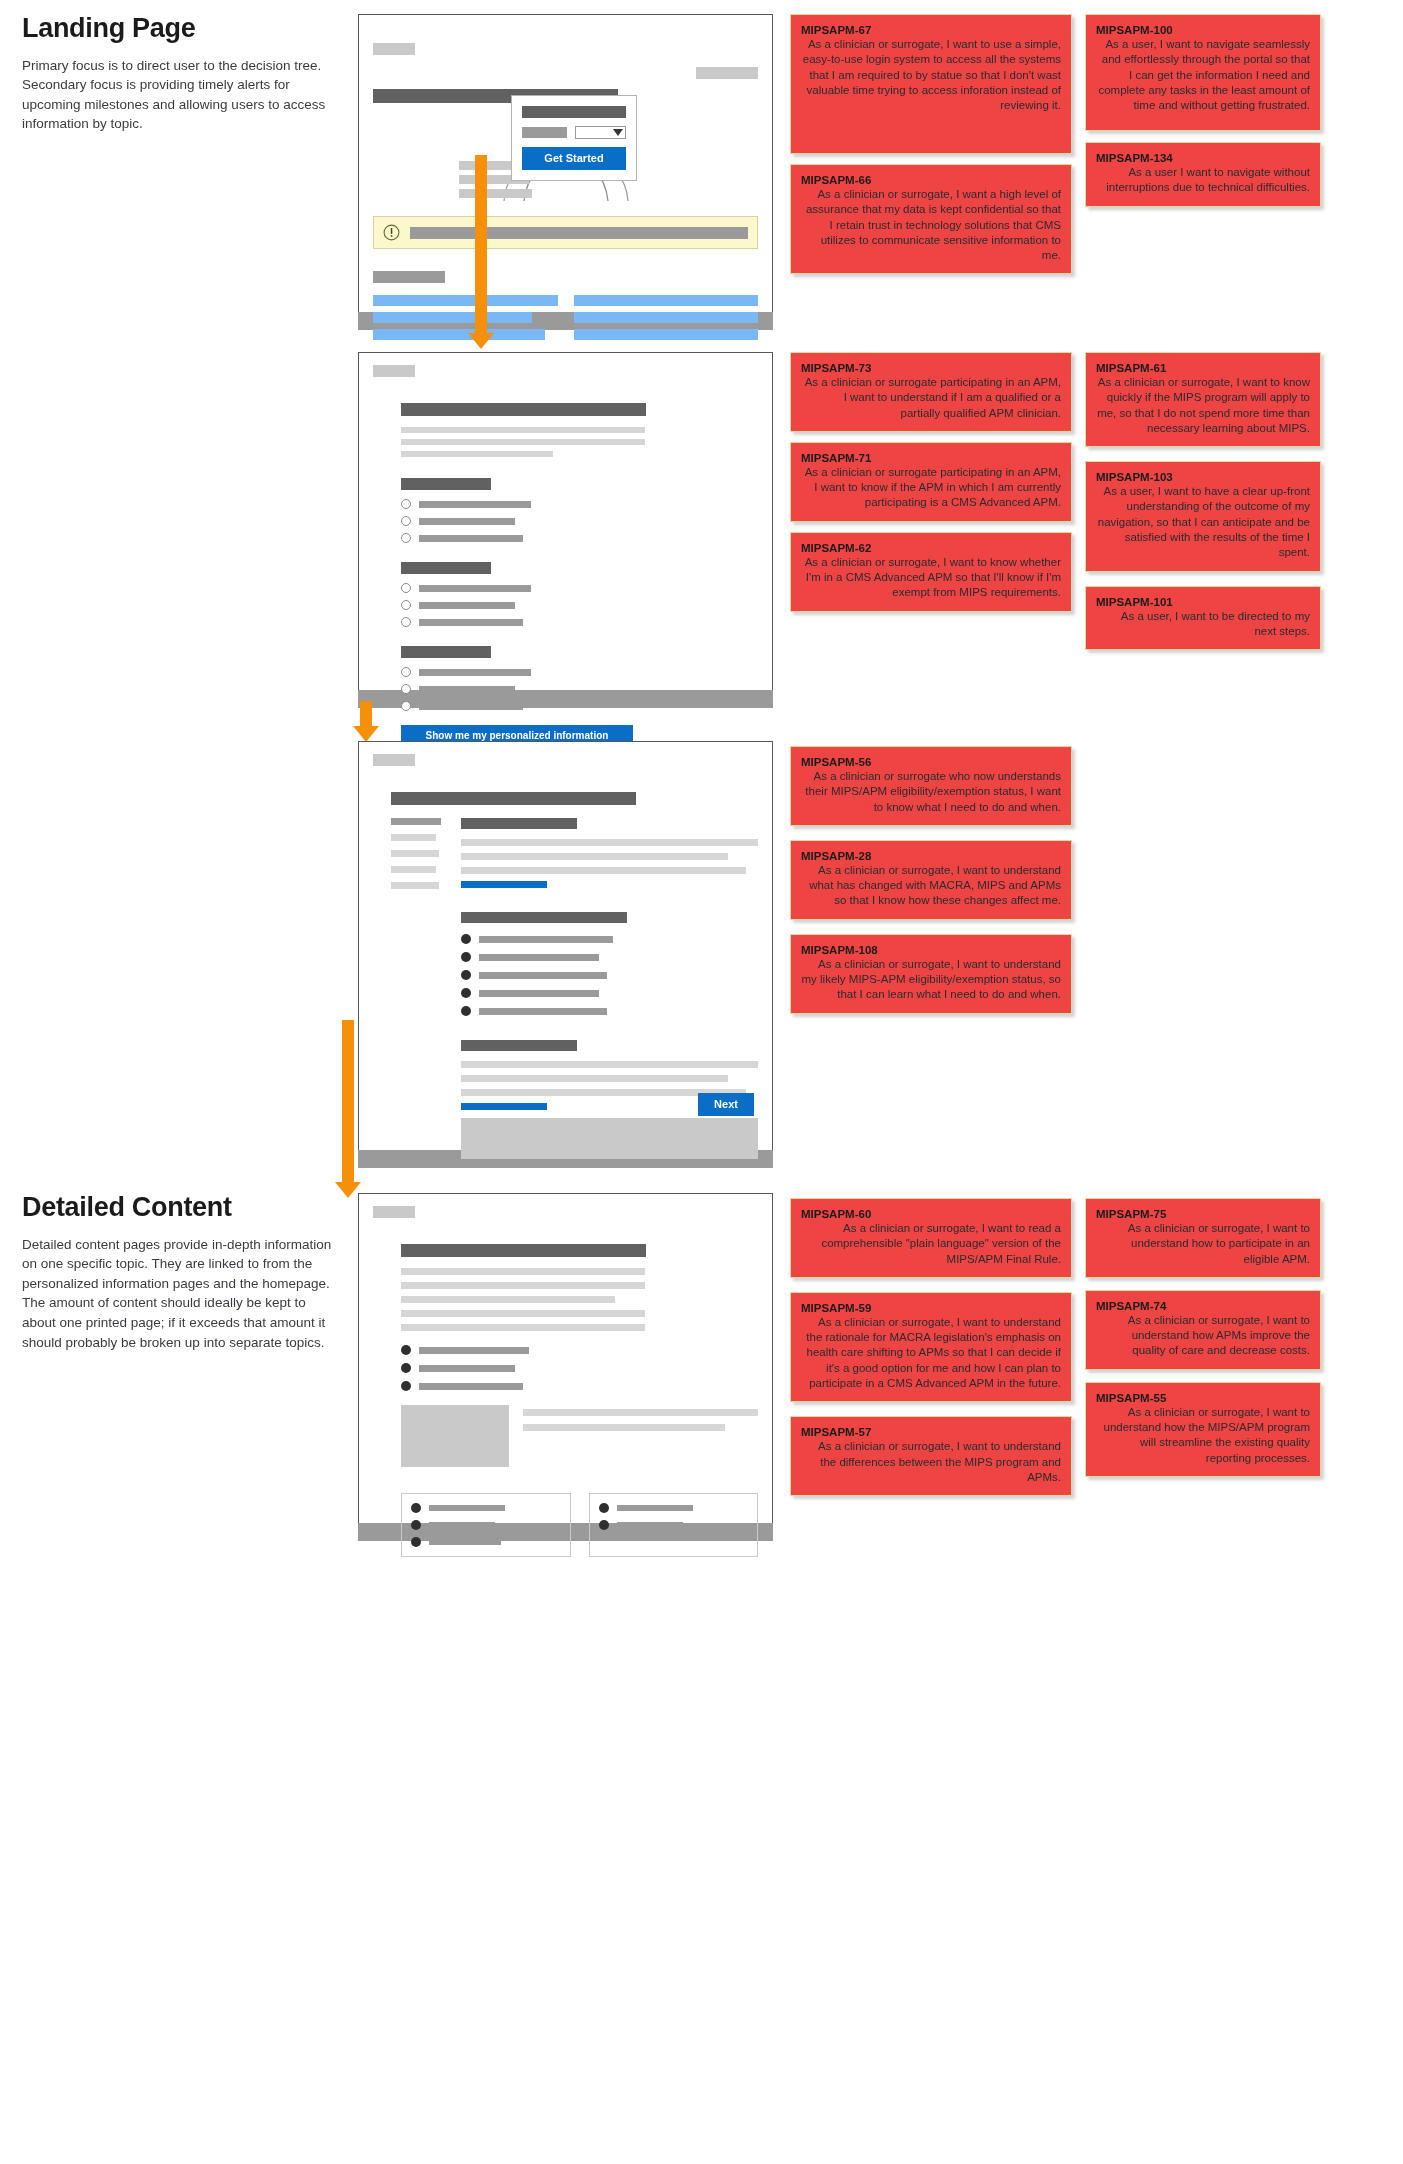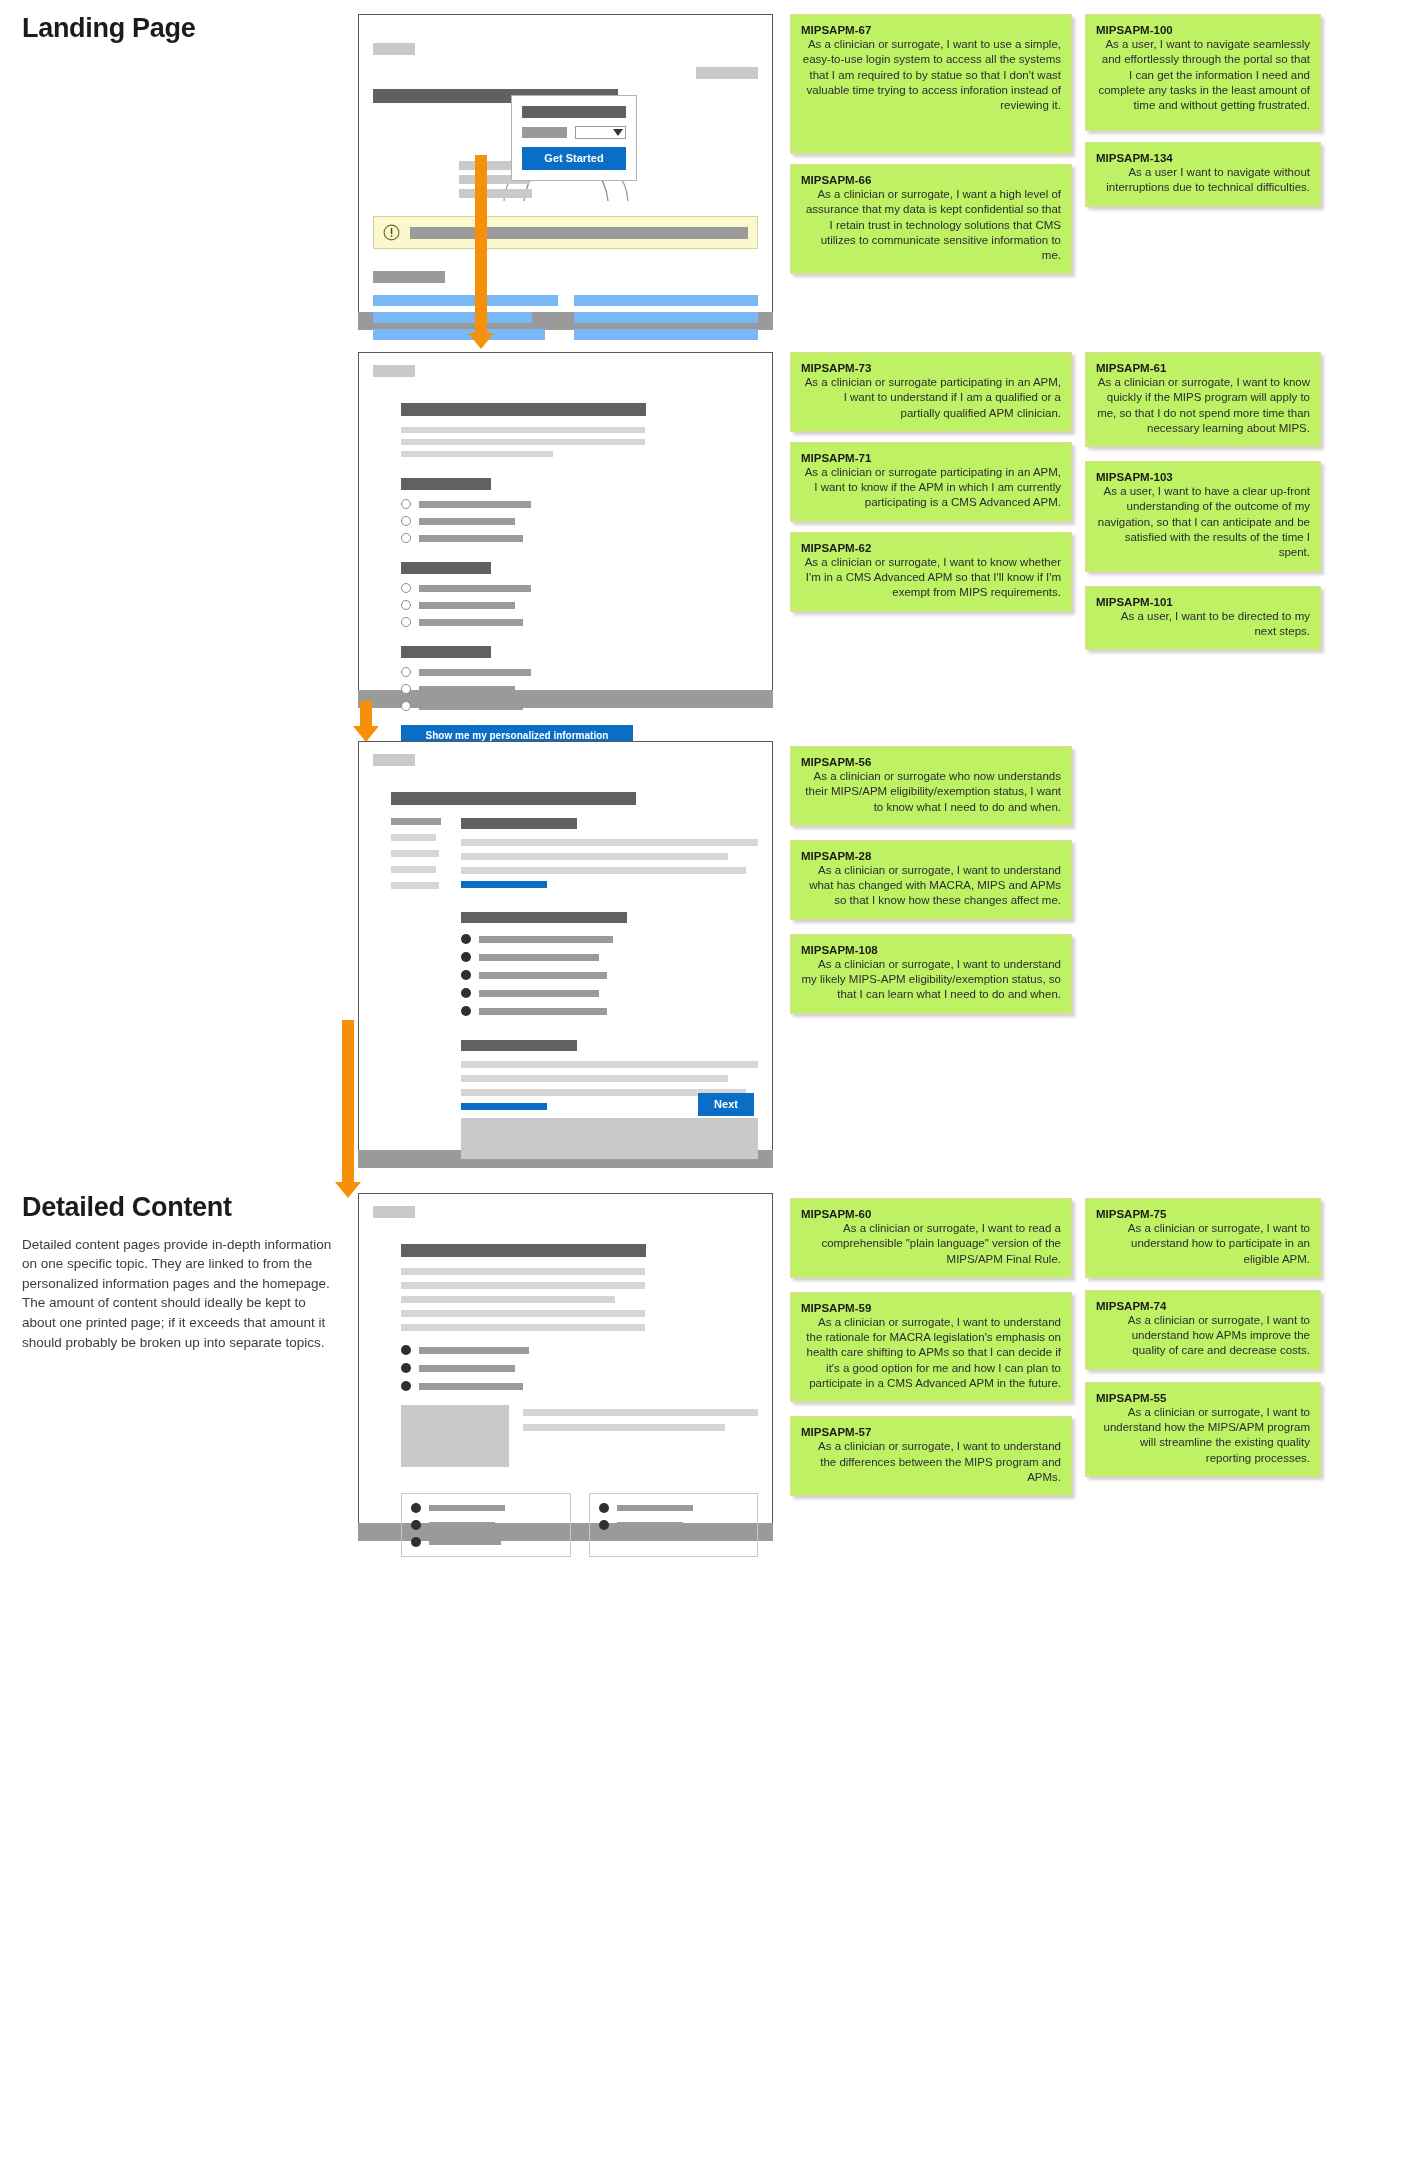--- a/index.html
+++ b/index.html
@@ -127,21 +127,21 @@
   .arrow .head {
     width: 0; height: 0;
     border-left: 13px solid transparent;
     border-right: 13px solid transparent;
     border-top: 16px solid #f79009;
     margin-left: -7px;
   }
 
   
   .note {
-    background: #bef264;
+    background: #ef4444;
     border: 1px solid #e3d99a;
     padding: 9px 10px 10px 10px;
     margin-bottom: 10px;
     box-shadow: 3px 3px 3px rgba(0,0,0,0.18);
   }
   .note-id {
     font-size: 11.5px;
     font-weight: bold;
     color: #1b1b1b;
     margin-bottom: 1px;
@@ -153,20 +153,21 @@
     text-align: right;
   }
 </style>
 </head>
 <body>
 
 <div class="section" style="top:14px;height:330px;">
 
   <div class="col-desc">
     <h2 class="sec-title">Landing Page</h2>
+    <p class="sec-body">Primary focus is to direct user to the decision tree. Secondary focus is providing timely alerts for upcoming milestones and allowing users to access information by topic.</p>
   </div>
 
   <div class="col-wire">
     <div class="wire" style="height:298px;padding:28px 14px;">
       <div class="logo-chip"></div>
       <div class="top-chip" style="margin:12px 0 0 auto;"></div>
       <div class="hero-bar" style="margin-top:10px;width:245px;"></div>
 
       <svg class="person-svg" width="140" height="100" viewBox="0 0 140 100">
         <circle cx="45" cy="38" r="26" fill="none" stroke="#9a9a9a" stroke-width="1.2"></circle>

